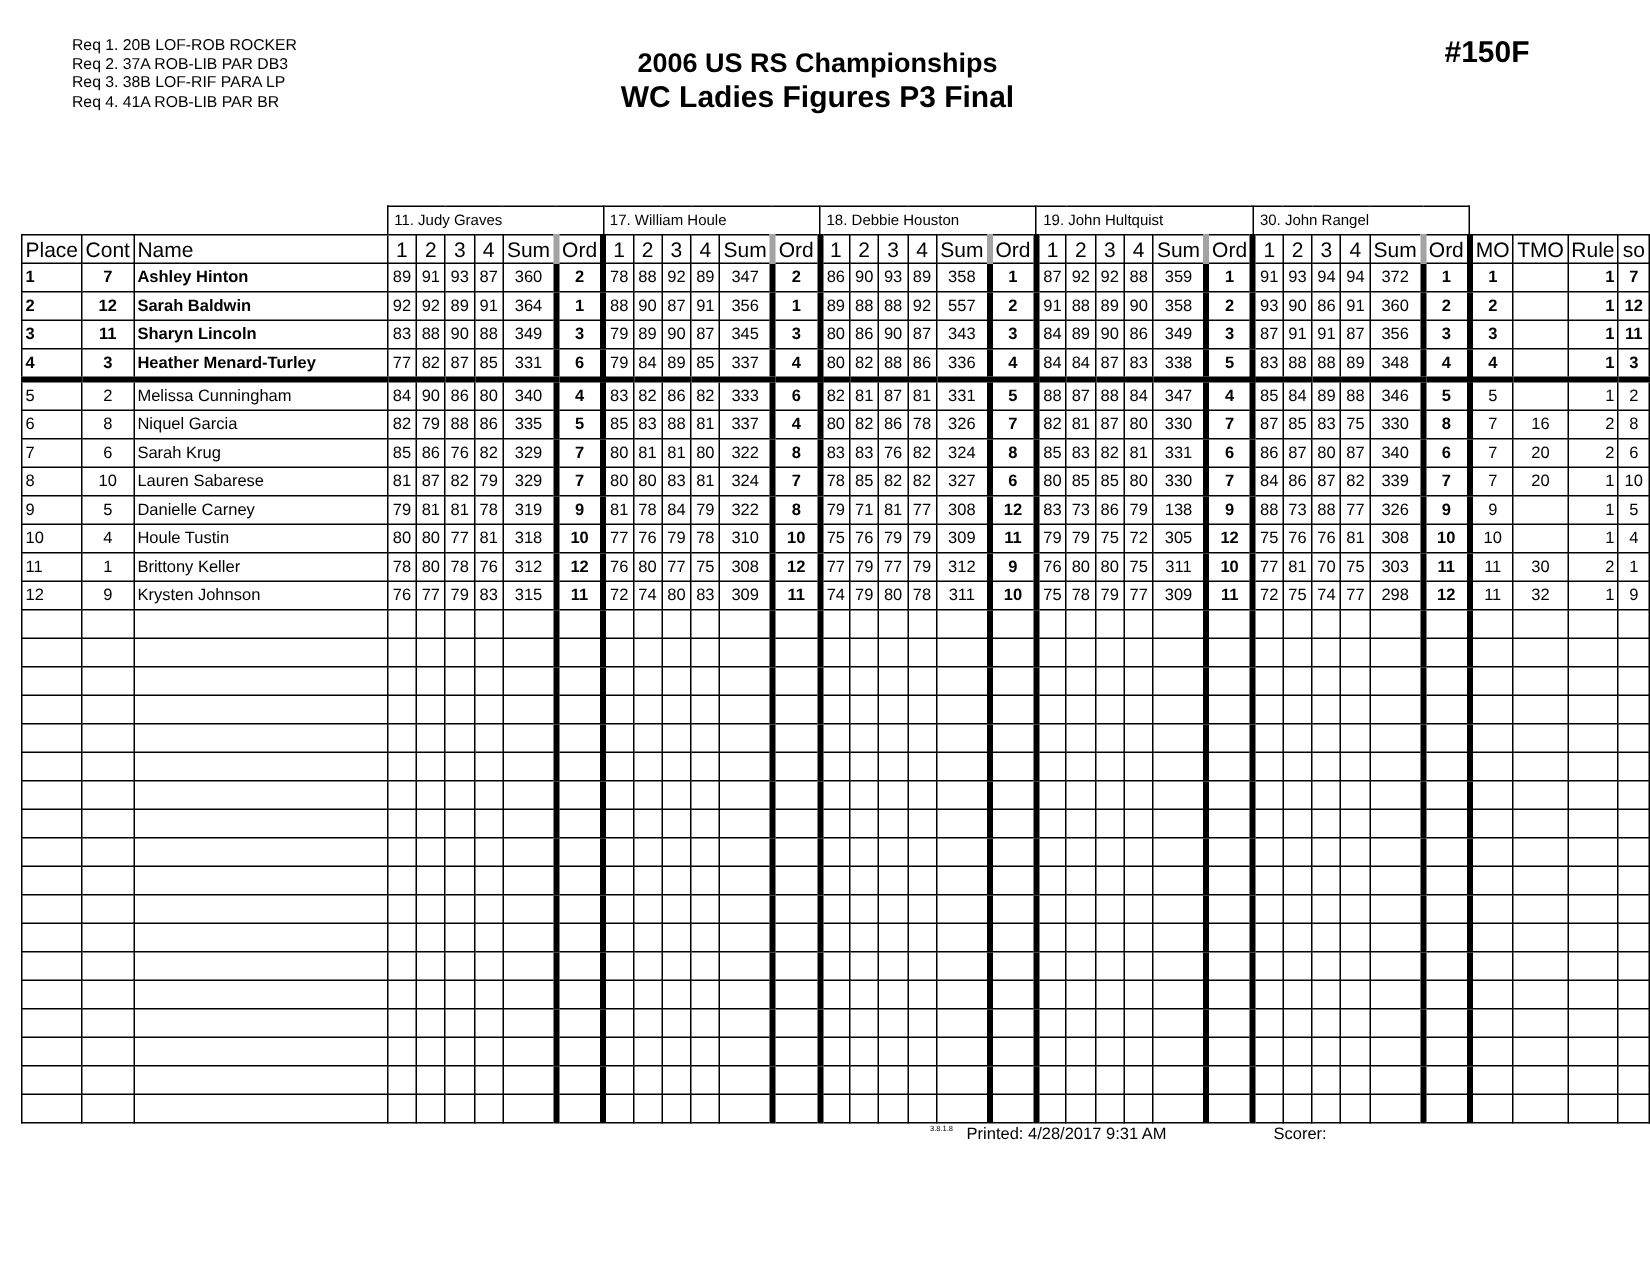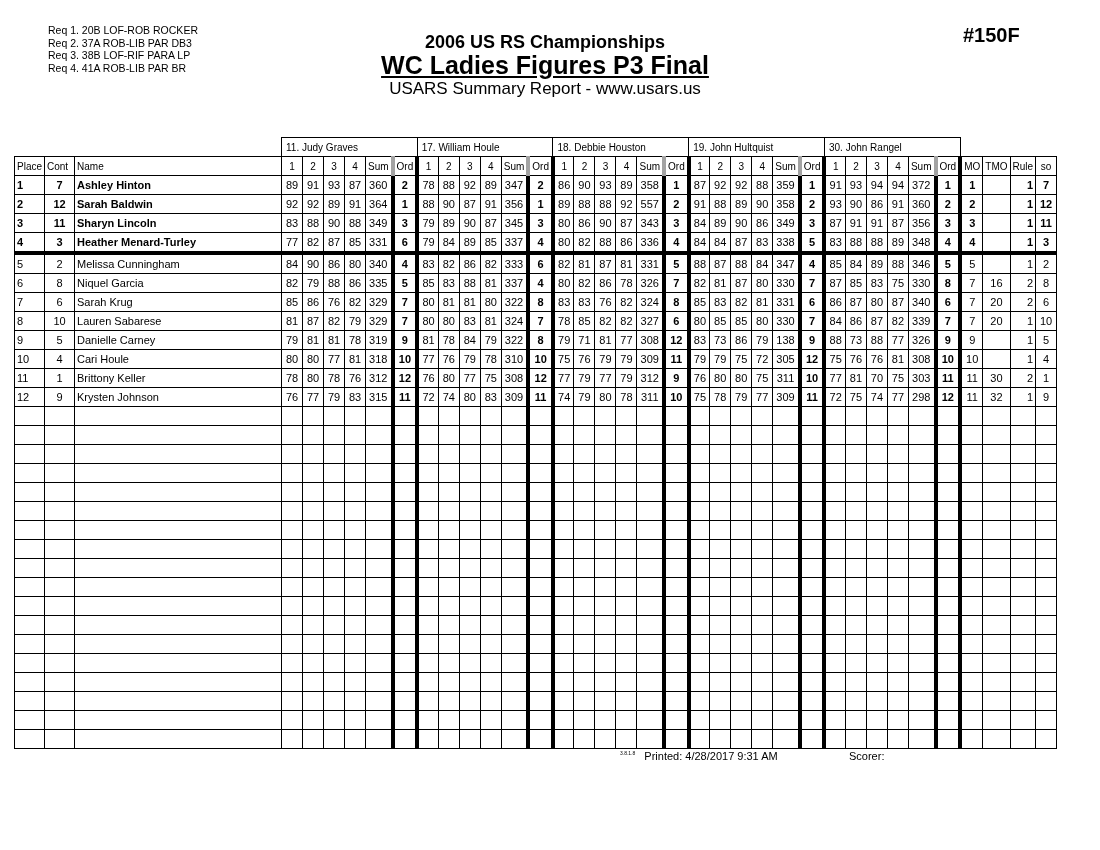--- a/index.html
+++ b/index.html
@@ -2,29 +2,29 @@
 <html><head>
 <meta charset="utf-8">
 <style>
   html, body { margin:0; padding:0; background:#fff; }
   body { width:1100px; height:850px; position:relative; font-family:"Liberation Sans", sans-serif; color:#000; overflow:hidden; }
   .reqs { position:absolute; left:16px; top:24px; font-size:10.5px; line-height:12.5px; }
   .reqs div { white-space:nowrap;margin-left:32px; }
   .hdr { position:absolute; left:340px; width:410px; top:32px; text-align:center; }
   .hdr .t1 { font-size:18px; font-weight:bold; line-height:21px; }
   .hdr .t2 { font-size:15px; line-height:17px; }
-  .hdr .t3 { font-size:25px; font-weight:bold; line-height:25px;text-decoration:underline; }
+  .hdr .t3 { font-size:20px; font-weight:bold; line-height:25px; }
   .hdr .t4 { font-size:17px; line-height:21px; }
   .evt { position:absolute; left:963px; top:24px; font-size:20px; font-weight:bold; }
 
   table.grid { position:absolute; left:14px; top:137px; border-collapse:collapse; font-size:11px; table-layout:fixed; }
   table.grid td { border:1px solid #000; height:18px; padding:0 2px; white-space:nowrap; overflow:hidden; }
   table.grid tr.judges td { border:none; height:18px; }
   table.grid tr.judges td.jn { border:1px solid #000; border-bottom:none; font-size:10px; padding-left:4px; }
-  table.grid tr.colh td { font-size:10px; height:18px; }
+  table.grid tr.colh td { font-size:14px; height:18px; }
   table.grid td.c { text-align:center; }
   table.grid td.r { text-align:right; }
   table.grid td.ord { font-weight:bold; font-size:12px; text-align:center; border-left:4px solid #000; border-right:4px solid #000; }
   table.grid tr.top td { font-weight:bold; }
   table.grid tr.top td.sc { font-weight:normal; }
   table.grid tr.cut td { border-bottom:4px solid #000; }
   table.grid tr.data td { font-size:11px; }
   table.grid tr.colh td.ordh { border-left:4px solid #a3a3a3; border-right:4px solid #000; }
   .footer { position:absolute; top:750px; left:620px; font-size:11px; }
   .footer .ver { font-size:5px; vertical-align:top; margin-right:6px; }
@@ -36,21 +36,20 @@
 <div class="reqs">
   <div>Req  1.  20B LOF-ROB ROCKER</div>
   <div>Req  2.  37A ROB-LIB PAR DB3</div>
   <div>Req  3.  38B LOF-RIF PARA LP</div>
   <div>Req  4.  41A ROB-LIB PAR BR</div>
 </div>
 
 <div class="hdr">
   <div class="t1">2006 US RS Championships</div>
   <div class="t3">WC Ladies Figures P3 Final</div>
-  <div class="t4">USARS Summary Report - www.usars.us</div>
 </div>
 <div class="evt">#150F</div>
 
 <table class="grid" id="grid">
   <colgroup id="cols">
       <col style="width: 29px;">
       <col style="width: 30px;">
       <col style="width: 207px;">
       <col style="width: 21px;">
       <col style="width: 21px;">
@@ -483,21 +482,21 @@
         <td class="c sc">326</td>
         <td class="ord">9</td>
         <td class="c">9</td>
         <td class="c"></td>
         <td class="r">1</td>
         <td class="c">5</td>
       </tr>
       <tr class="data">
         <td>10</td>
         <td class="c">4</td>
-        <td>Cari Houle</td>
+        <td>Houle Tustin</td>
         <td class="c sc">80</td>
         <td class="c sc">80</td>
         <td class="c sc">77</td>
         <td class="c sc">81</td>
         <td class="c sc">318</td>
         <td class="ord">10</td>
         <td class="c sc">77</td>
         <td class="c sc">76</td>
         <td class="c sc">79</td>
         <td class="c sc">78</td>

